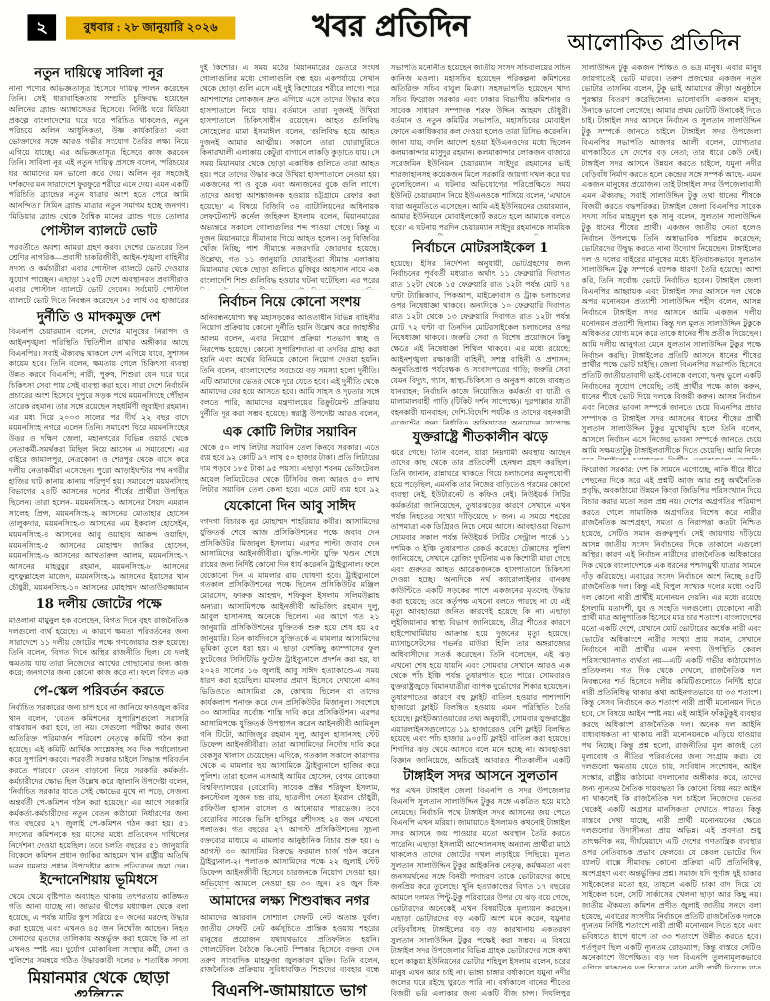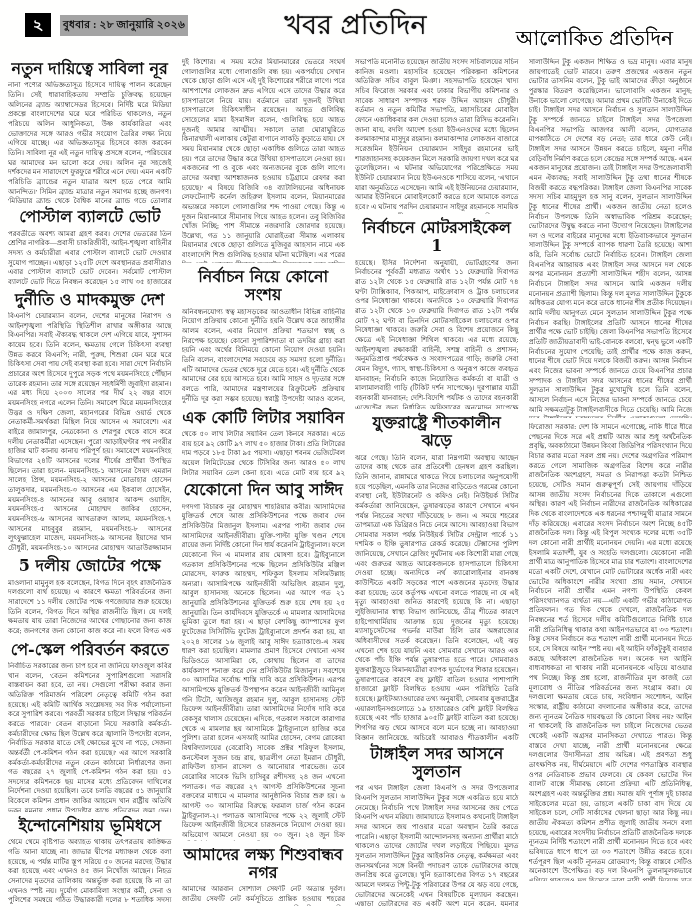--- a/index.html
+++ b/index.html
@@ -4,33 +4,33 @@
 <style>
   html,body{margin:0;padding:0;}
   body{width:700px;height:910px;background:#ffffff;font-family:"Liberation Serif", serif;color:#111;}
   .page{position:relative;width:700px;height:910px;background:#fffffe;overflow:hidden;}
 
   
   .header{position:absolute;top:12px;left:0;width:700px;height:42px;}
   .pagenum{position:absolute;left:25px;top:1px;width:26px;height:24px;background:#000;color:#fff;
            display:flex;align-items:center;justify-content:center;font-size:15px;font-weight:bold;}
   .pagenum span{display:block;transform:rotate(-10deg);}
-  .datebox{position:absolute;left:60px;top:3px;width:128px;height:21px;background:#a3a3a3;
+  .datebox{position:absolute;left:60px;top:3px;width:154px;height:21px;background:#eab308;
            display:flex;align-items:center;justify-content:center;font-size:10.5px;font-weight:bold;letter-spacing:.2px;}
   .masthead{position:absolute;left:248px;top:-2px;width:215px;text-align:center;
-            font-family:"DejaVu Serif", serif;font-weight:400;font-size:27px;line-height:1.1;
+            font-family:"DejaVu Serif", serif;font-weight:700;font-size:27px;line-height:1.1;
             text-shadow:0 0 1px #000;}
   .masthead-right{position:absolute;right:8px;top:15px;width:195px;text-align:center;
             font-family:"DejaVu Serif", serif;font-weight:400;font-size:20px;line-height:1.1;
             text-shadow:0 0 .5px #000;}
 
   
   .cols{position:absolute;top:58px;left:8px;width:684px;height:848px;display:flex;gap:10px;}
   .col{flex:1 1 0;overflow:hidden;}
-  h2.hl{margin:2px 0 3px;text-align:center;font-weight:bold;font-size:16px;line-height:1.15;
+  h2.hl{margin:2px 0 3px;text-align:center;font-weight:bold;font-size:12px;line-height:1.15;
         font-family:"DejaVu Serif", serif;}
   h2.hl.big{font-size:14.5px;}
   p.bd{margin:0 0 5px;font-size:7px;line-height:1.38;text-align:justify;overflow:hidden;color:#1c1c1c;
        word-break:break-word;}
 </style>
 </head>
 <body>
 
 <div class="page">
 
@@ -47,21 +47,21 @@
 
   <div class="cols">
 
     <div class="col">
       <h2 class="hl">নতুন দায়িত্বে সাবিলা নূর</h2>
       <p class="bd" style="height:122px">নানা পণ্যের অভিজ্ঞতাসূত্র হিসেবে দায়িত্ব পালন করেছেন তিনি। সেই ধারাবাহিকতায় সম্প্রতি চুক্তিবদ্ধ হয়েছেন অলিনের ব্র্যান্ড অ্যাম্বাসেডর হিসেবে। নির্দিষ্ট ঘরে মিডিয়া প্রকল্পে বাংলাদেশের ঘরে ঘরে পরিচিত থাকলেও, নতুন পরিচয়ে অলিন আধুনিকতা, উষ্ণ কার্যকারিতা এবং ভোক্তাদের সঙ্গে আরও গভীর সংযোগ তৈরির লক্ষ্য নিয়ে এগিয়ে যাচ্ছে। এর অভিজ্ঞতাসূত্র হিসেবে কাজ করবেন তিনি। সাবিলা নূর এই নতুন দায়িত্ব প্রসঙ্গে বলেন, 'পরিচয়ের ঘর আমাদের মন ভালো করে দেয়। অলিন নূর সহজেই দর্শকদের মন সারাদেশে ফুরফুরে শরীরে এনে দেয়। এমন একটি পরিচিতি ব্র্যান্ডের নতুন যাত্রার অংশ হতে পেরে আমি আনন্দিত।' সিমিন ব্র্যান্ড মাত্রার নতুন সমাগম হচ্ছে জনগণ। 'মিডিয়ার ব্র্যান্ড থেকে বৈশ্বিক মানের ব্র্যান্ড গড়ে তোলার কৌশল। নতুন ফর্মুলেশন ও সাবিলা নূরের সঙ্গে এই যাত্রা মালদ্বয়ে আমরা ২০২৬ সালে শক্ত কাটাসরিকে নতুনভাবে উপস্থাপন করতে চাই। অলিনের এই নতুন যাত্রা সাবিলা নূরের জনপ্রিয়তা, আন্তরিকতা ও তরুণ প্রজন্মের সঙ্গে সংযোগকে কাজে লাগিয়ে ব্র্যান্ডকে আরও প্রাণবন্ত ও আধুনিকভাবে উপস্থাপন করবে বলে আশা করা হচ্ছে।</p>
       <h2 class="hl">পোস্টাল ব্যালটে ভোট</h2>
       <p class="bd" style="height:56px">পরবর্তীতে অবশ্য আমরা গ্রহণ করব। দেশের ভেতরের তিন শ্রেণির নাগরিক—প্রবাসী চাকরিজীবী, আইন-শৃঙ্খলা বাহিনীর সদস্য ও কর্মচারীরা এবার পোস্টাল ব্যালটে ভোট দেওয়ার সুযোগ পাচ্ছেন। এছাড়া ১২৫টি দেশে অবস্থানরত প্রবাসীরাও এবার পোস্টাল ব্যালটে ভোট দেবেন। সর্বমোট পোস্টাল ব্যালটে ভোট দিতে নিবন্ধন করেছেন ১৫ লাখ ৩৫ হাজারের বেশি ভোটার। এদেশে সংসদ নির্বাচন ও গণভোটের ভোট গ্রহণ আগামী ১২ ফেব্রুয়ারি সকাল সাড়ে ৭টা থেকে বিকেল সাড়ে ৪টা পর্যন্ত অনুষ্ঠিত হবে।</p>
       <h2 class="hl">দুর্নীতি ও মাদকমুক্ত দেশ</h2>
       <p class="bd" style="height:240px">বিএনপি চেয়ারম্যান বলেন, দেশের মানুষের নিরাপদ ও আইনশৃঙ্খলা পরিস্থিতি স্থিতিশীল রাখার অঙ্গীকার আছে বিএনপির। সবাই ঐক্যবদ্ধ থাকলে দেশ এগিয়ে যাবে, সুশাসন কায়েম হবে। তিনি বলেন, ক্ষমতায় গেলে চিকিৎসা ব্যবস্থা উন্নত করবে বিএনপি; নারী, পুরুষ, শিশুরা যেন ঘরে ঘরে চিকিৎসা সেবা পায় সেই ব্যবস্থা করা হবে। সারা দেশে নির্বাচনি প্রচারের অংশ হিসেবে দুপুরে সড়ক পথে ময়মনসিংহে পৌঁছান তারেক রহমান। তার সঙ্গে রয়েছেন সহধর্মিণী জুবাইদা রহমান। এর মধ্য দিয়ে ২০০৩ সালের পর দীর্ঘ ২২ বছর বাদে ময়মনসিংহ নগরে এলেন তিনি। সমাবেশ ঘিরে ময়মনসিংহের উত্তর ও দক্ষিণ জেলা, মহানগরের বিভিন্ন ওয়ার্ড থেকে নেতাকর্মী-সমর্থকরা মিছিল নিয়ে আসেন এ সমাবেশে। এর বাইরে জামালপুর, নেত্রকোনা ও শেরপুর থেকে বাসে করে দলীয় নেতাকর্মীরা এসেছেন। পুরো আড়াইঘণ্টার পথ নগরীর হাজির ঘাট কানায় কানায় পরিপূর্ণ হয়। সমাবেশে ময়মনসিংহ বিভাগের ২৪টি আসনের দলের শীর্ষের প্রার্থীরা উপস্থিত ছিলেন। তারা হলেন- ময়মনসিংহ-১ আসনের সৈয়দ এমরান সালেহ প্রিন্স, ময়মনসিংহ-২ আসনের মোতাহার হোসেন তালুকদার, ময়মনসিংহ-৩ আসনের এম ইকবাল হোসেইন, ময়মনসিংহ-৪ আসনের আবু ওয়াহাব আকন্দ ওয়াহিদ, ময়মনসিংহ-৫ আসনের মোহাম্মদ জাকির হোসেন, ময়মনসিংহ-৬ আসনের আখতারুল আলম, ময়মনসিংহ-৭ আসনের মাহবুবুর রহমান, ময়মনসিংহ-৮ আসনের লুৎফুল্লাহেল মাজেদ, ময়মনসিংহ-৯ আসনের ইয়াসের খান চৌধুরী, ময়মনসিংহ-১০ আসনের মোহাম্মদ আতাউরজ্জামান ও ময়মনসিংহ-১১ আসনের ফখর উদ্দিন আহমেদ। জামালপুরের প্রার্থীরা হলেন- জামালপুর-১ আসনের এম রশিদুজ্জামান মিল্লাত, জামালপুর-২ আসনের এ ই সুলতান মাহমুদ বাবু, জামালপুর-৩ আসনের মোজাফফরের রহমান বাবুল, জামালপুর-৪ আসনের ফরিদুল কবীর তালুকদার এবং জামালপুর-৫ আসনের শাহ মো. ওয়ারেছ আলী মামুন। নেত্রকোনার প্রার্থীরা হলেন- নেত্রকোনা-১ আসনের কায়সার কামাল, নেত্রকোনা-২ আসনের আনোয়ারুল হক, নেত্রকোনা-৩ আসনের রফিকুল ইসলাম হিলালী, নেত্রকোনা-৪ আসনের লুৎফুজ্জামান বাবর এবং নেত্রকোনা-৫ আসনের আবু তাহের তালুকদার। শেরপুরের প্রার্থীরা হলেন- শেরপুর-১ আসনের সরমিলা জেবরিন চিরাল, শেরপুর-২ আসনের মোহাম্মদ ফাহিম চৌধুরী এবং শেরপুর-৩ আসনের মাহমুদুল হক রুবেল।</p>
-      <h2 class="hl">5 দলীয় জোটের পক্ষে</h2>
+      <h2 class="hl">18 দলীয় জোটের পক্ষে</h2>
       <p class="bd" style="height:57px">মাওলানা মামুনুল হক বলেছেন, বিগত দিনে বৃহৎ রাজনৈতিক দলগুলো ব্যর্থ হয়েছে। এ কারণে ক্ষমতা পরিবর্তনের জন্য সারাদেশে ১১ দলীয় জোটের পক্ষে গণজোয়ার শুরু হয়েছে। তিনি বলেন, 'বিগত দিনে অস্থির রাজনীতি ছিল। যে দলই ক্ষমতায় যায় তারা নিজেদের আখের গোছানোর জন্য কাজ করে; জনগণের জন্য কোনো কাজ করে না। ফলে বিগত এক বছরে যে লুটপাটের আর দুর্ব্যবস্থার রাজনীতি হয়েছে, সেটির পরিবর্তনের জন্য আমরা ঐকমত্য হয়েছি। ১১ দলীয় জোট হলো জুলাই গণঅভ্যুত্থানের ফসল ঘরে তোলার জন্য।'</p>
       <h2 class="hl">পে-স্কেল পরিবর্তন করতে</h2>
       <p class="bd" style="height:150px">নির্বাচিত সরকারের জন্য চাপ হবে না জানিয়ে ফাওজুল কবির খান বলেন, 'বেতন কমিশনের সুপারিশগুলো সরাসরি বাস্তবায়ন করা হবে, তা নয়। সেগুলো পরীক্ষা করার জন্য অতিরিক্ত পরিমার্জন পরিবেশ নেতৃত্বে কমিটি গঠন করা হয়েছে। এই কমিটি আর্থিক সংশ্লেষসহ সব দিক পর্যালোচনা করে সুপারিশ করবে। পরবর্তী সরকার চাইলে সিদ্ধান্ত পরিবর্তন করতে পারবে।' বেতন বাড়ানো নিয়ে সরকারি কর্মকর্তা-কর্মচারীদের ক্ষোভ ছিল উল্লেখ করে জ্বালানি উপদেষ্টা বলেন, 'নির্বাচিত সরকার যাতে সেই ক্ষোভের মুখে না পড়ে, সেজন্য অন্তর্বর্তী পে-কমিশন গঠন করা হয়েছে।' এর আগে সরকারি কর্মকর্তা-কর্মচারীদের নতুন বেতন কাঠামো নির্ধারণের জন্য গত বছরের ২৭ জুলাই পে-কমিশন গঠন করা হয়। ৫১ সদস্যের কমিশনকে ছয় মাসের মধ্যে প্রতিবেদন দাখিলের নির্দেশনা দেওয়া হয়েছিল। তবে চলতি বছরের ৫১ জানুয়ারি বিকেলে কমিশন প্রধান জাকির আহমেদ খান রাষ্ট্রীয় অতিথি ভবন যমুনায় প্রধান উপদেষ্টার কাছে প্রতিবেদন জমা দেন। নতুন বেতন কাঠামোয় সরকারি কর্মকর্তা-কর্মচারীদের বেতন বৃদ্ধির সুপারিশ করা হয় ১০০ থেকে ১৪৭ শতাংশ পর্যন্ত। প্রথম ধাপে মূল বেতন সর্বোচ্চ ১ লাখ ৬০ হাজার টাকা আর সর্বনিম্ন অর্থাৎ ২০তম ধাপে মূল বেতন ২০ হাজার টাকার সুপারিশ করা হয়।</p>
       <h2 class="hl">ইন্দোনেশিয়ায় ভূমিধসে</h2>
       <p class="bd" style="height:66px">থেমে থেমে বৃষ্টিপাত অব্যাহত থাকায় তৎপরতায় কাঙ্ক্ষিত গতি আনা যাচ্ছে না। জাভার দ্বীপের মধ্যাঞ্চল থেকে বলা হয়েছে, এ পর্যন্ত মাটির স্তূপ সরিয়ে ৫০ জনের মরদেহ উদ্ধার করা হয়েছে এবং এখনও ৪৫ জন নিখোঁজ আছেন। নিহত সেনাদের মৃতদের তালিকায় অন্তর্ভুক্ত করা হয়েছে কি না তা এখনও স্পষ্ট নয়। দুর্যোগ মোকাবিলা সংস্থার কর্মী, সেনা ও পুলিশের সমন্বয়ে গঠিত উদ্ধারকারী দলের ৮ শতাধিক সদস্য সেখানে উদ্ধার তৎপরতা চালিয়ে যাচ্ছেন বলে জানিয়েছে রয়টার্স।</p>
       <h2 class="hl big">মিয়ানমার থেকে ছোড়া গুলিতে</h2>
     </div>
 
     <div class="col">
       <p class="bd" style="height:205px">দুই কিশোর। এ সময় মঠের মিয়ানমারের ভেতরে সংঘর্ষ গোলাগুলির মধ্যে গোলাগুলি বন্ধ হয়। একপর্যায়ে সেখান থেকে ছোড়া গুলি এসে এই দুই কিশোরের শরীরে লাগে। পরে আশপাশের লোকজন দ্রুত এগিয়ে এসে তাদের উদ্ধার করে হাসপাতালে নিয়ে যায়। বর্তমানে তারা দুজনই উখিয়া হাসপাতালে চিকিৎসাধীন রয়েছেন। আহত গুলিবিদ্ধ সোহেলের মামা ইসমাঈল বলেন, 'গুলিবিদ্ধ হয়ে আহত দুজনই আমার আত্মীয়। সকালে তারা ঘোরাঘুরিতে কিনারখালী এলাকায় কেটুরা বাগানে লাকড়ি কুড়াতে যায়। সে সময় মিয়ানমার থেকে ছোড়া একাধিক গুলিতে তারা আহত হয়। পরে তাদের উদ্ধার করে উখিয়া হাসপাতালে নেওয়া হয়। একজনের পা ও বুকে এবং অন্যজনের বুকে গুলি লাগে। তাদের অবস্থা আশঙ্কাজনক হওয়ায় চট্টগ্রামে রেফার করা হয়েছে।' এ বিষয়ে বিজিবি ৩৪ ব্যাটালিয়নের অধিনায়ক লেফটেন্যান্ট কর্নেল জহিরুল ইসলাম বলেন, মিয়ানমারের অভ্যন্তরে সকালে গোলাগুলির শব্দ পাওয়া গেছে। কিন্তু এ দুজন মিয়ানমারে সীমানায় গিয়ে আহত হলেন। তবু বিজিবির খোঁজ নিচ্ছি; পাশ সীমান্তে নজরদারি জোরদার হয়েছে। উল্লেখ্য, গত ১১ জানুয়ারি ঘোরাইতরা সীমান্ত এলাকায় মিয়ানমার থেকে ছোড়া গুলিতে মুজিবুর আহসান নামে এক বাংলাদেশি শিশু গুলিবিদ্ধ হওয়ার ঘটনা ঘটেছিল। এর পরের দিন একই এলাকায় সীমান্তে স্থলমাইন বিস্ফোরণে আবু হানিফ নামে এক জেলের পা বিচ্ছিন্ন হয়ে যায়। তখন সীমান্তে বসবাসকারীদের মধ্যে আতঙ্ক সৃষ্টি হয়। এদিকে, মিয়ানমারের রাখাইন রাজ্যে বিমান হামলা, ড্রোন হামলা, মর্টার শেল ও বোমার বিস্ফোরণ থামছে না। এ ছাড়া রাখাইন রাজ্যের মংডু টাউনশিপের আশপাশের এলাকায় নজর গেড়ে আরাকান আর্মি (এএ) অবস্থান নিয়ে বিমান হামলা জোরদার করেছে জান্তা বাহিনী। অন্যদিকে আরাকান আর্মির সঙ্গে যুদ্ধে জড়িয়েছে রোহিঙ্গাদের সশস্ত্র তিনটি গোষ্ঠী। এ কারণে সীমান্ত পরিস্থিতি দিন দিন জটিল হচ্ছে।</p>

